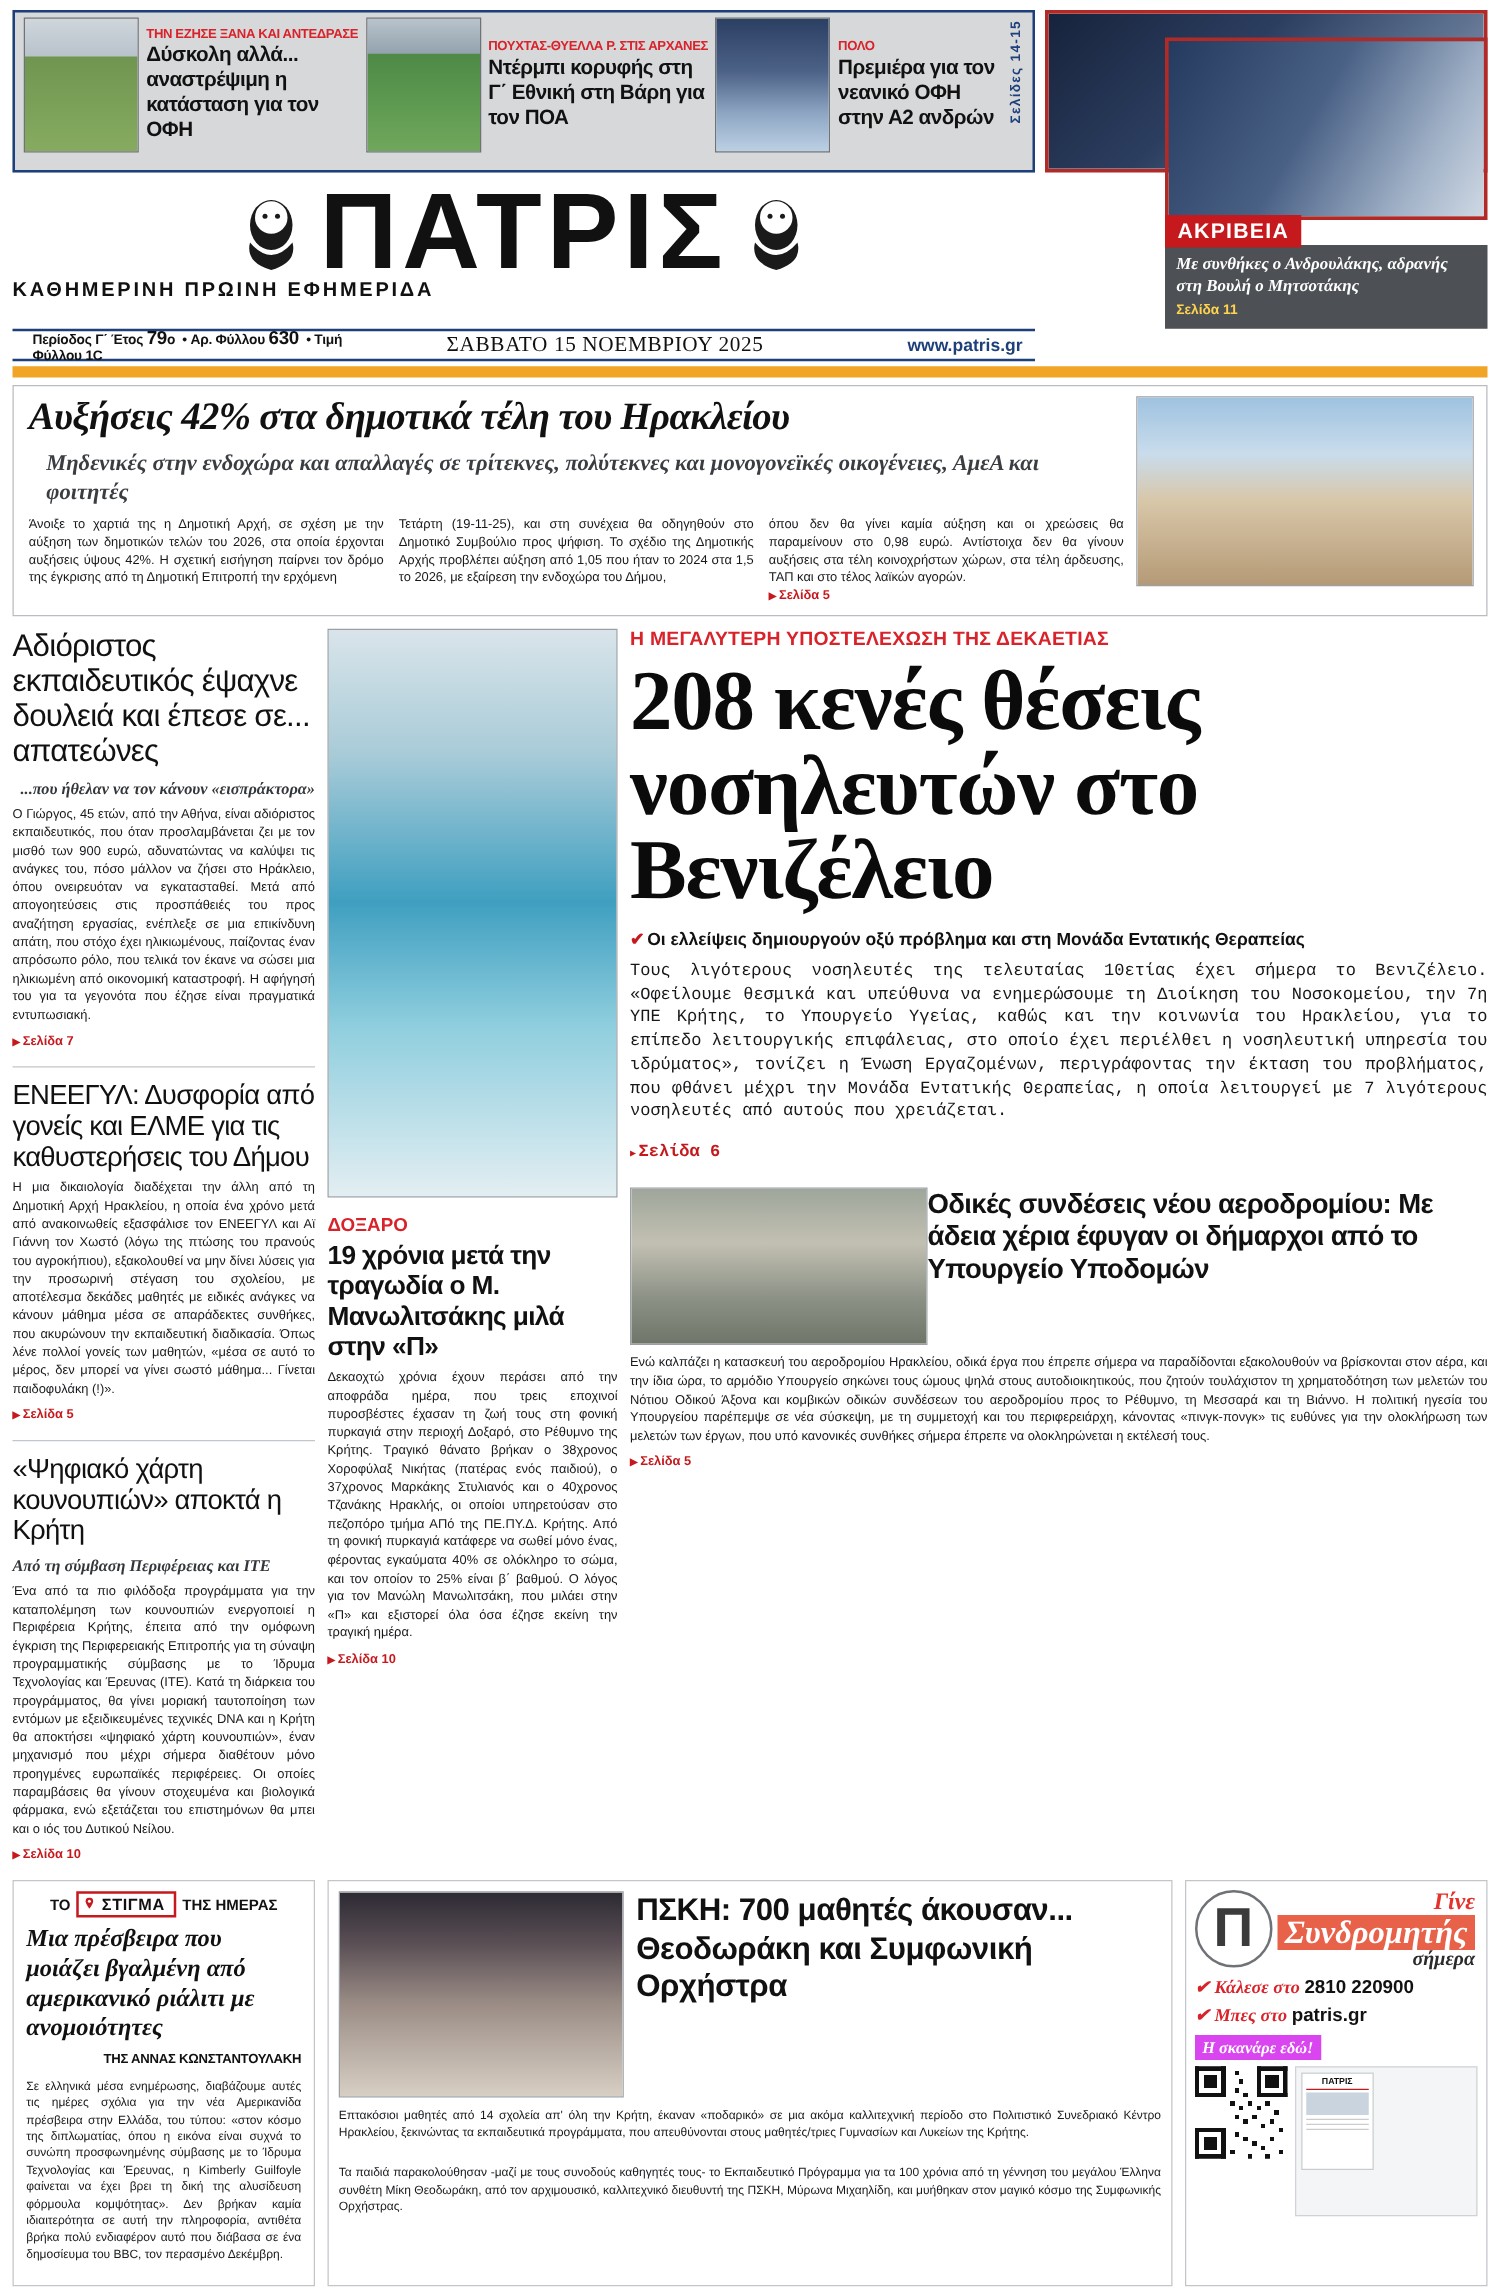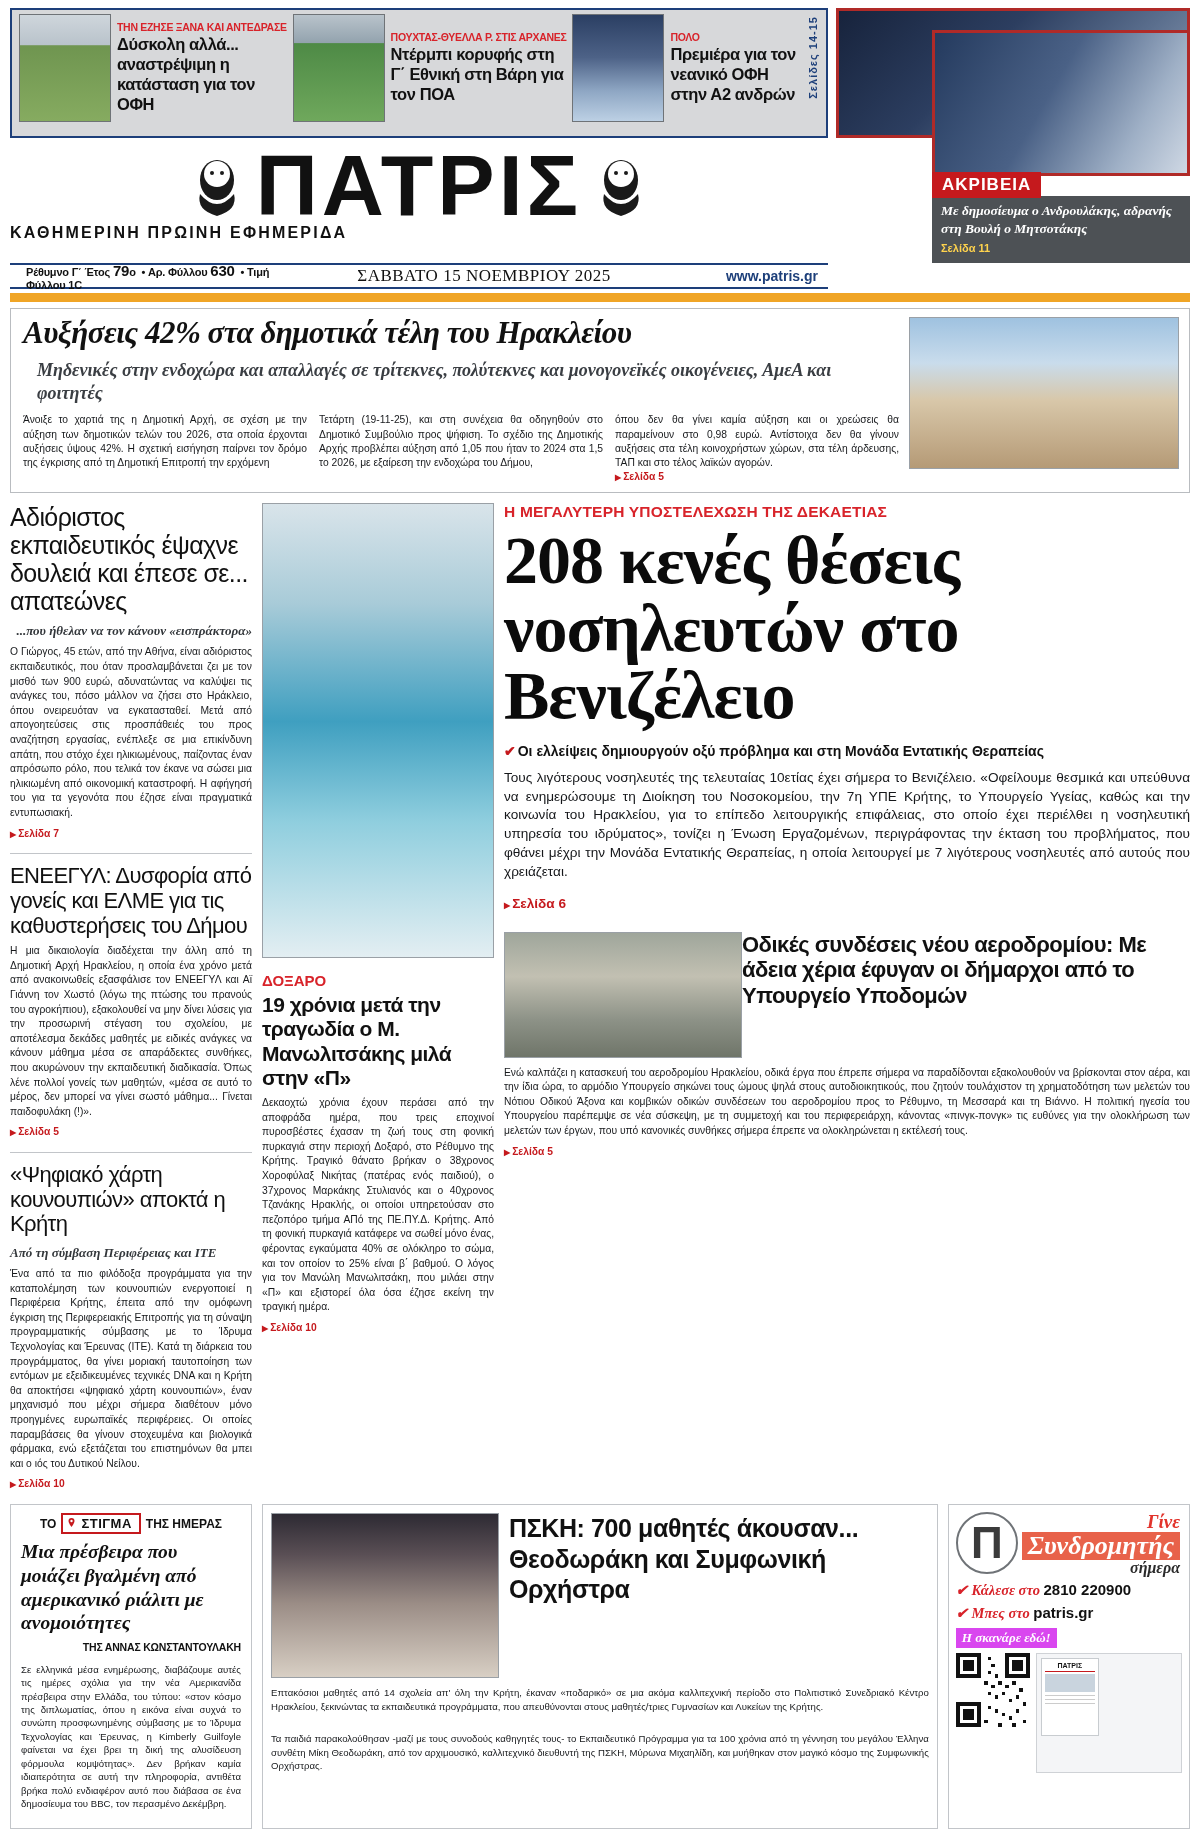--- a/index.html
+++ b/index.html
@@ -133,21 +133,21 @@
   }
   .mega {
     font-family:"Liberation Serif", serif; font-weight:bold;
     font-size:68px; line-height:0.99; letter-spacing:-1px; margin-top:6px; color:#0b0b0b;
   }
   .checkline {
     font-weight:bold; font-size:14px; color:#111; margin-top:14px; line-height:1.25;
   }
   .checkline .ck { color:#c5191d; font-weight:bold; margin-right:2px; }
   .leadbody {
-    font-family:Liberation Sans, sans-serif; font-size:13.6px; line-height:1.38;
+    font-family:Liberation Mono, monospace; font-size:13.6px; line-height:1.38;
     text-align:justify; margin-top:8px; color:#15171a;
   }
   .doxaro-kick { color:#d8232a; font-weight:bold; font-size:15px; }
   .b2head { font-size:21px; font-weight:bold; line-height:1.15; letter-spacing:-0.5px; margin-top:4px; }
   .airphoto { width:238px; height:126px; border:1px solid #9aa0a6; overflow:hidden; position:relative; }
   .airrow { display:flex; }
   .airhead { font-size:22px; font-weight:bold; line-height:1.17; letter-spacing:-0.5px; flex:1;}
 
   
   .band3 { display:flex; gap:10px; margin-top:12px; }
@@ -290,29 +290,29 @@
       </div>
       <div class="mast-sub">ΚΑΘΗΜΕΡΙΝΗ ΠΡΩΙΝΗ ΕΦΗΜΕΡΙΔΑ</div>
     </div>
 
     <div class="akriveia-box">
       <div class="akr-photo">
           <div class="ph img-akr"></div>
         </div>
       <div class="akr-tag">ΑΚΡΙΒΕΙΑ</div>
       <div class="akr-body">
-        <span>Με δημοσίευμα ο Ανδρουλάκης, αδρανής στη Βουλή ο Μητσοτάκης</span>
+        <span>Με συνθήκες ο Ανδρουλάκης, αδρανής στη Βουλή ο Μητσοτάκης</span>
         <span class="akr-page">Σελίδα 11</span>
       </div>
     </div>
   </div>
 
   <div class="infobar">
     <div class="ib-left">
-      <span>Ρέθυμνο Γ΄ Έτος</span>
+      <span>Περίοδος Γ΄ Έτος</span>
       <b class="big">79</b><span>ο</span>
       &nbsp;•&nbsp;<span>Αρ. Φύλλου</span>
       <b class="big">630</b>
       &nbsp;•&nbsp;<span>Τιμή Φύλλου</span>
       <span>1C</span>
     </div>
     <div class="ib-mid">ΣΑΒΒΑΤΟ 15 ΝΟΕΜΒΡΙΟΥ 2025</div>
     <div class="ib-right">www.patris.gr</div>
   </div>
 

